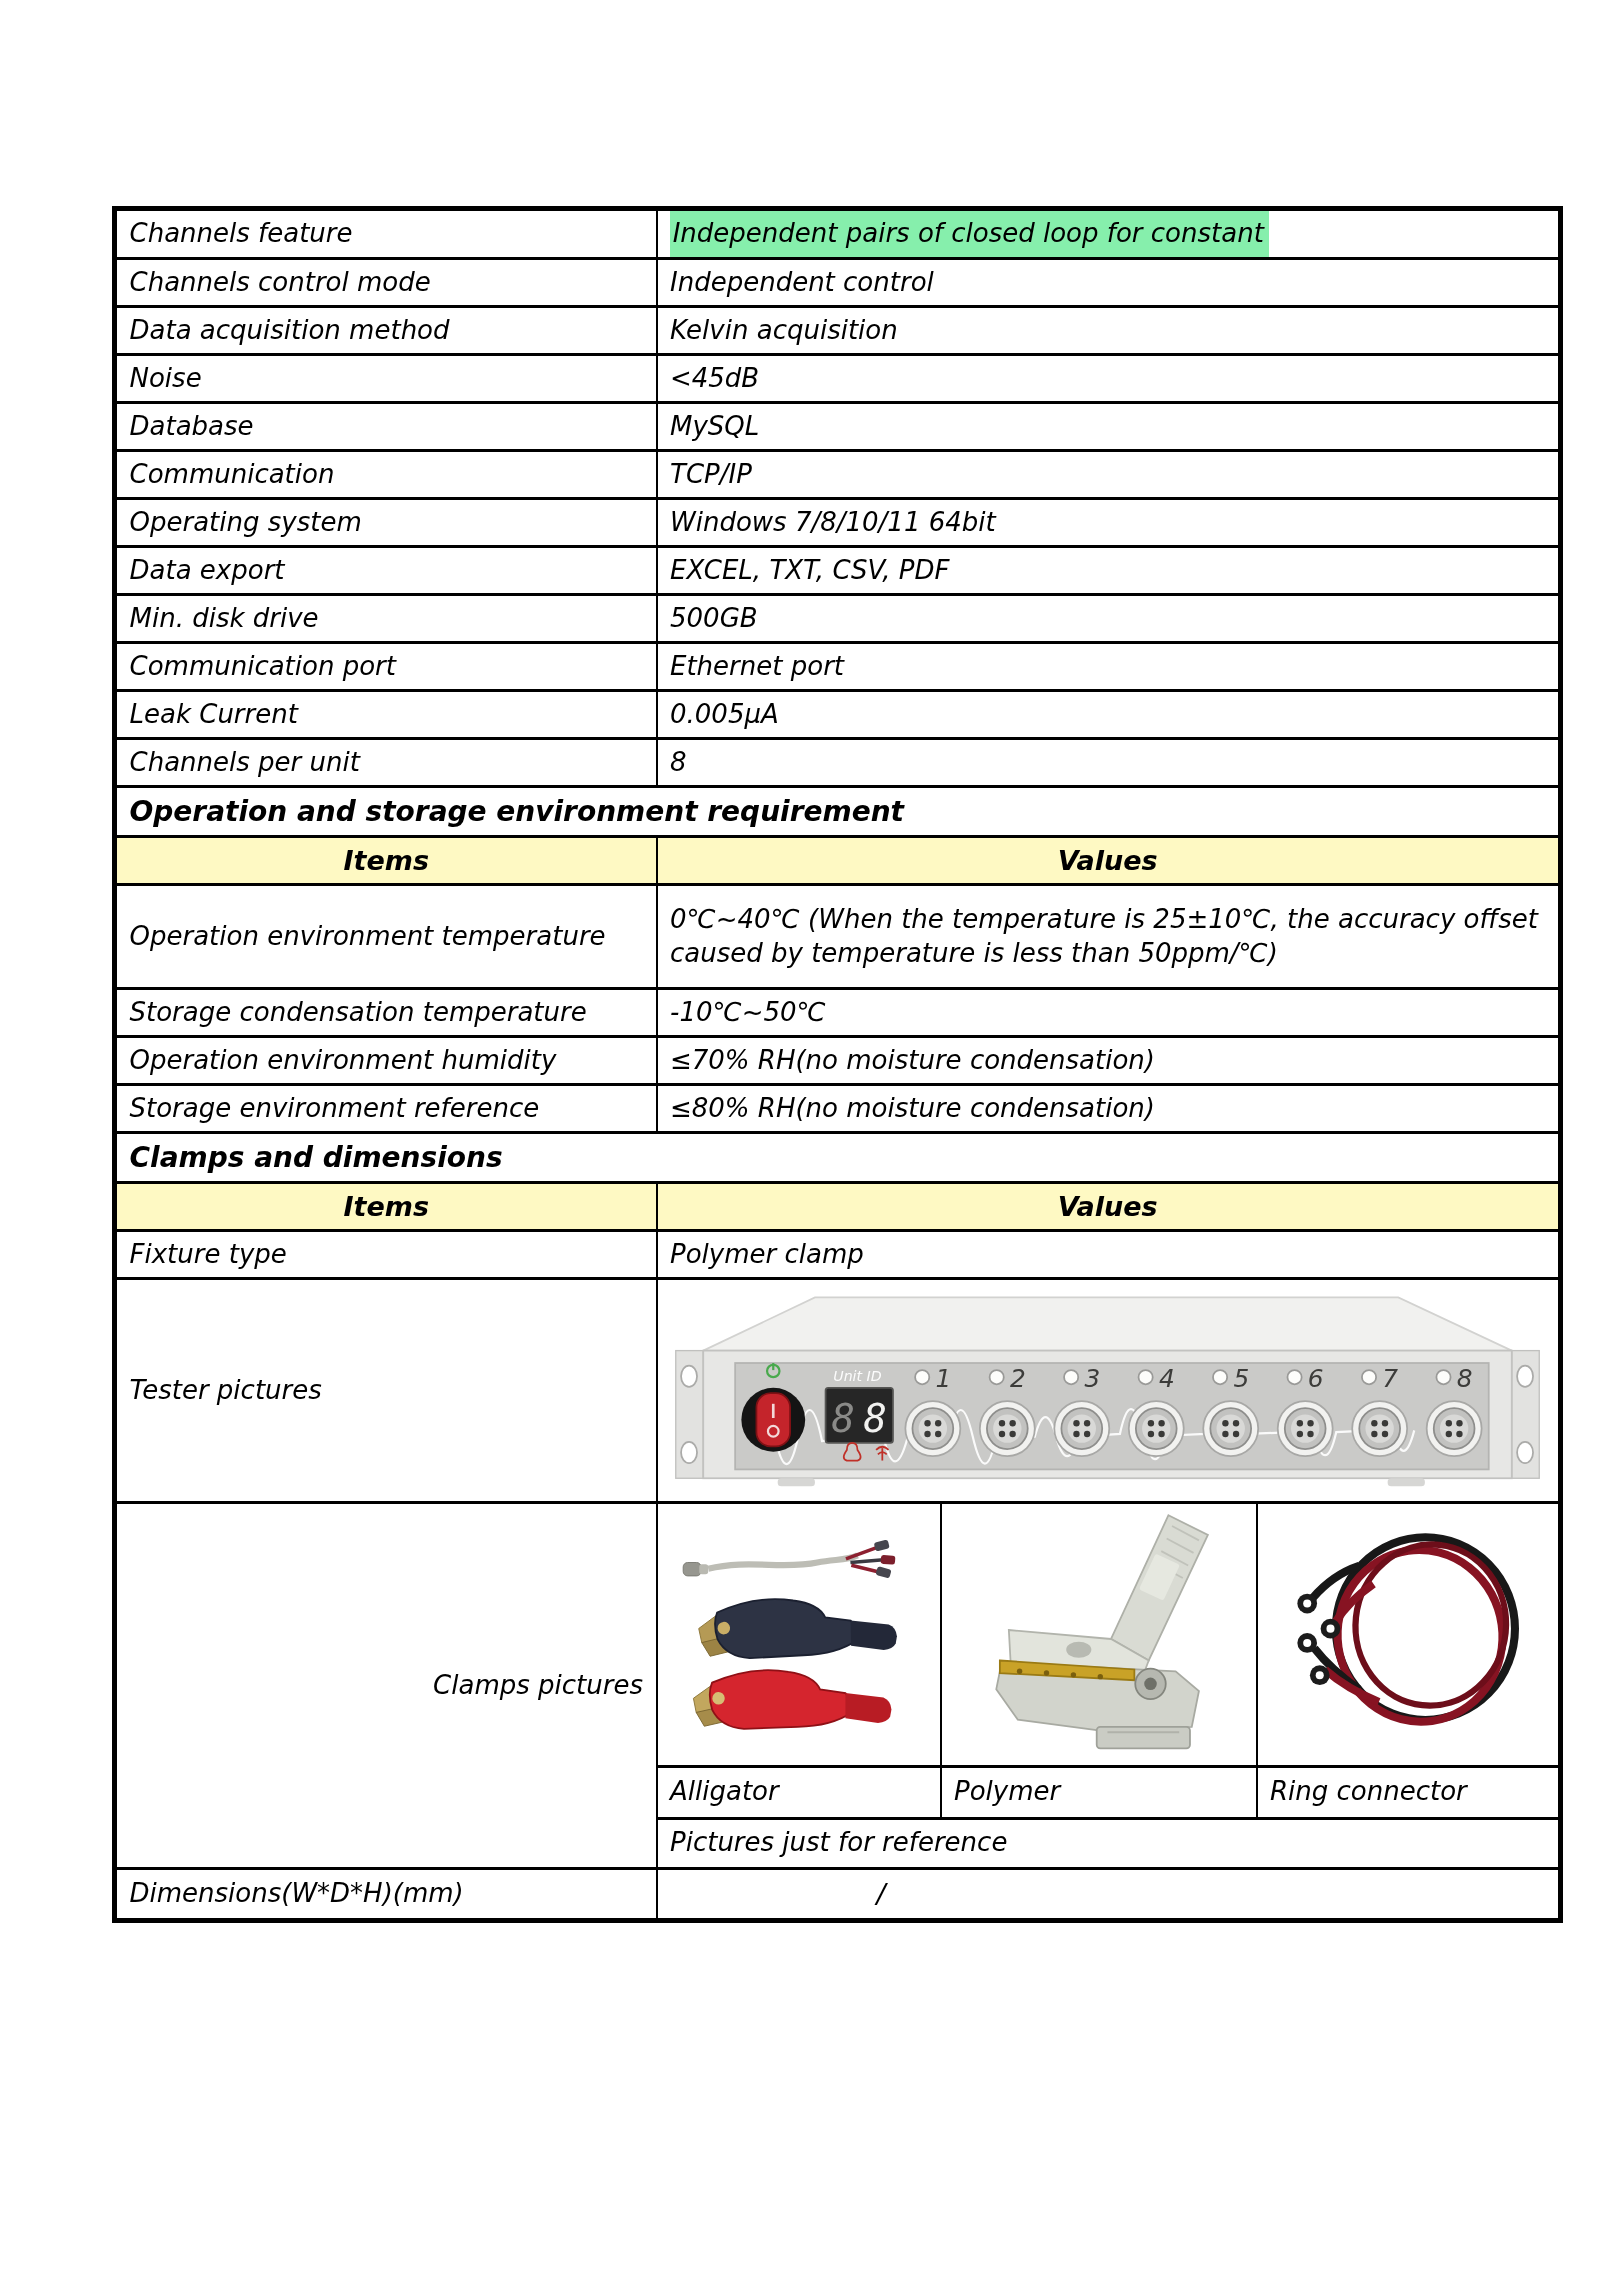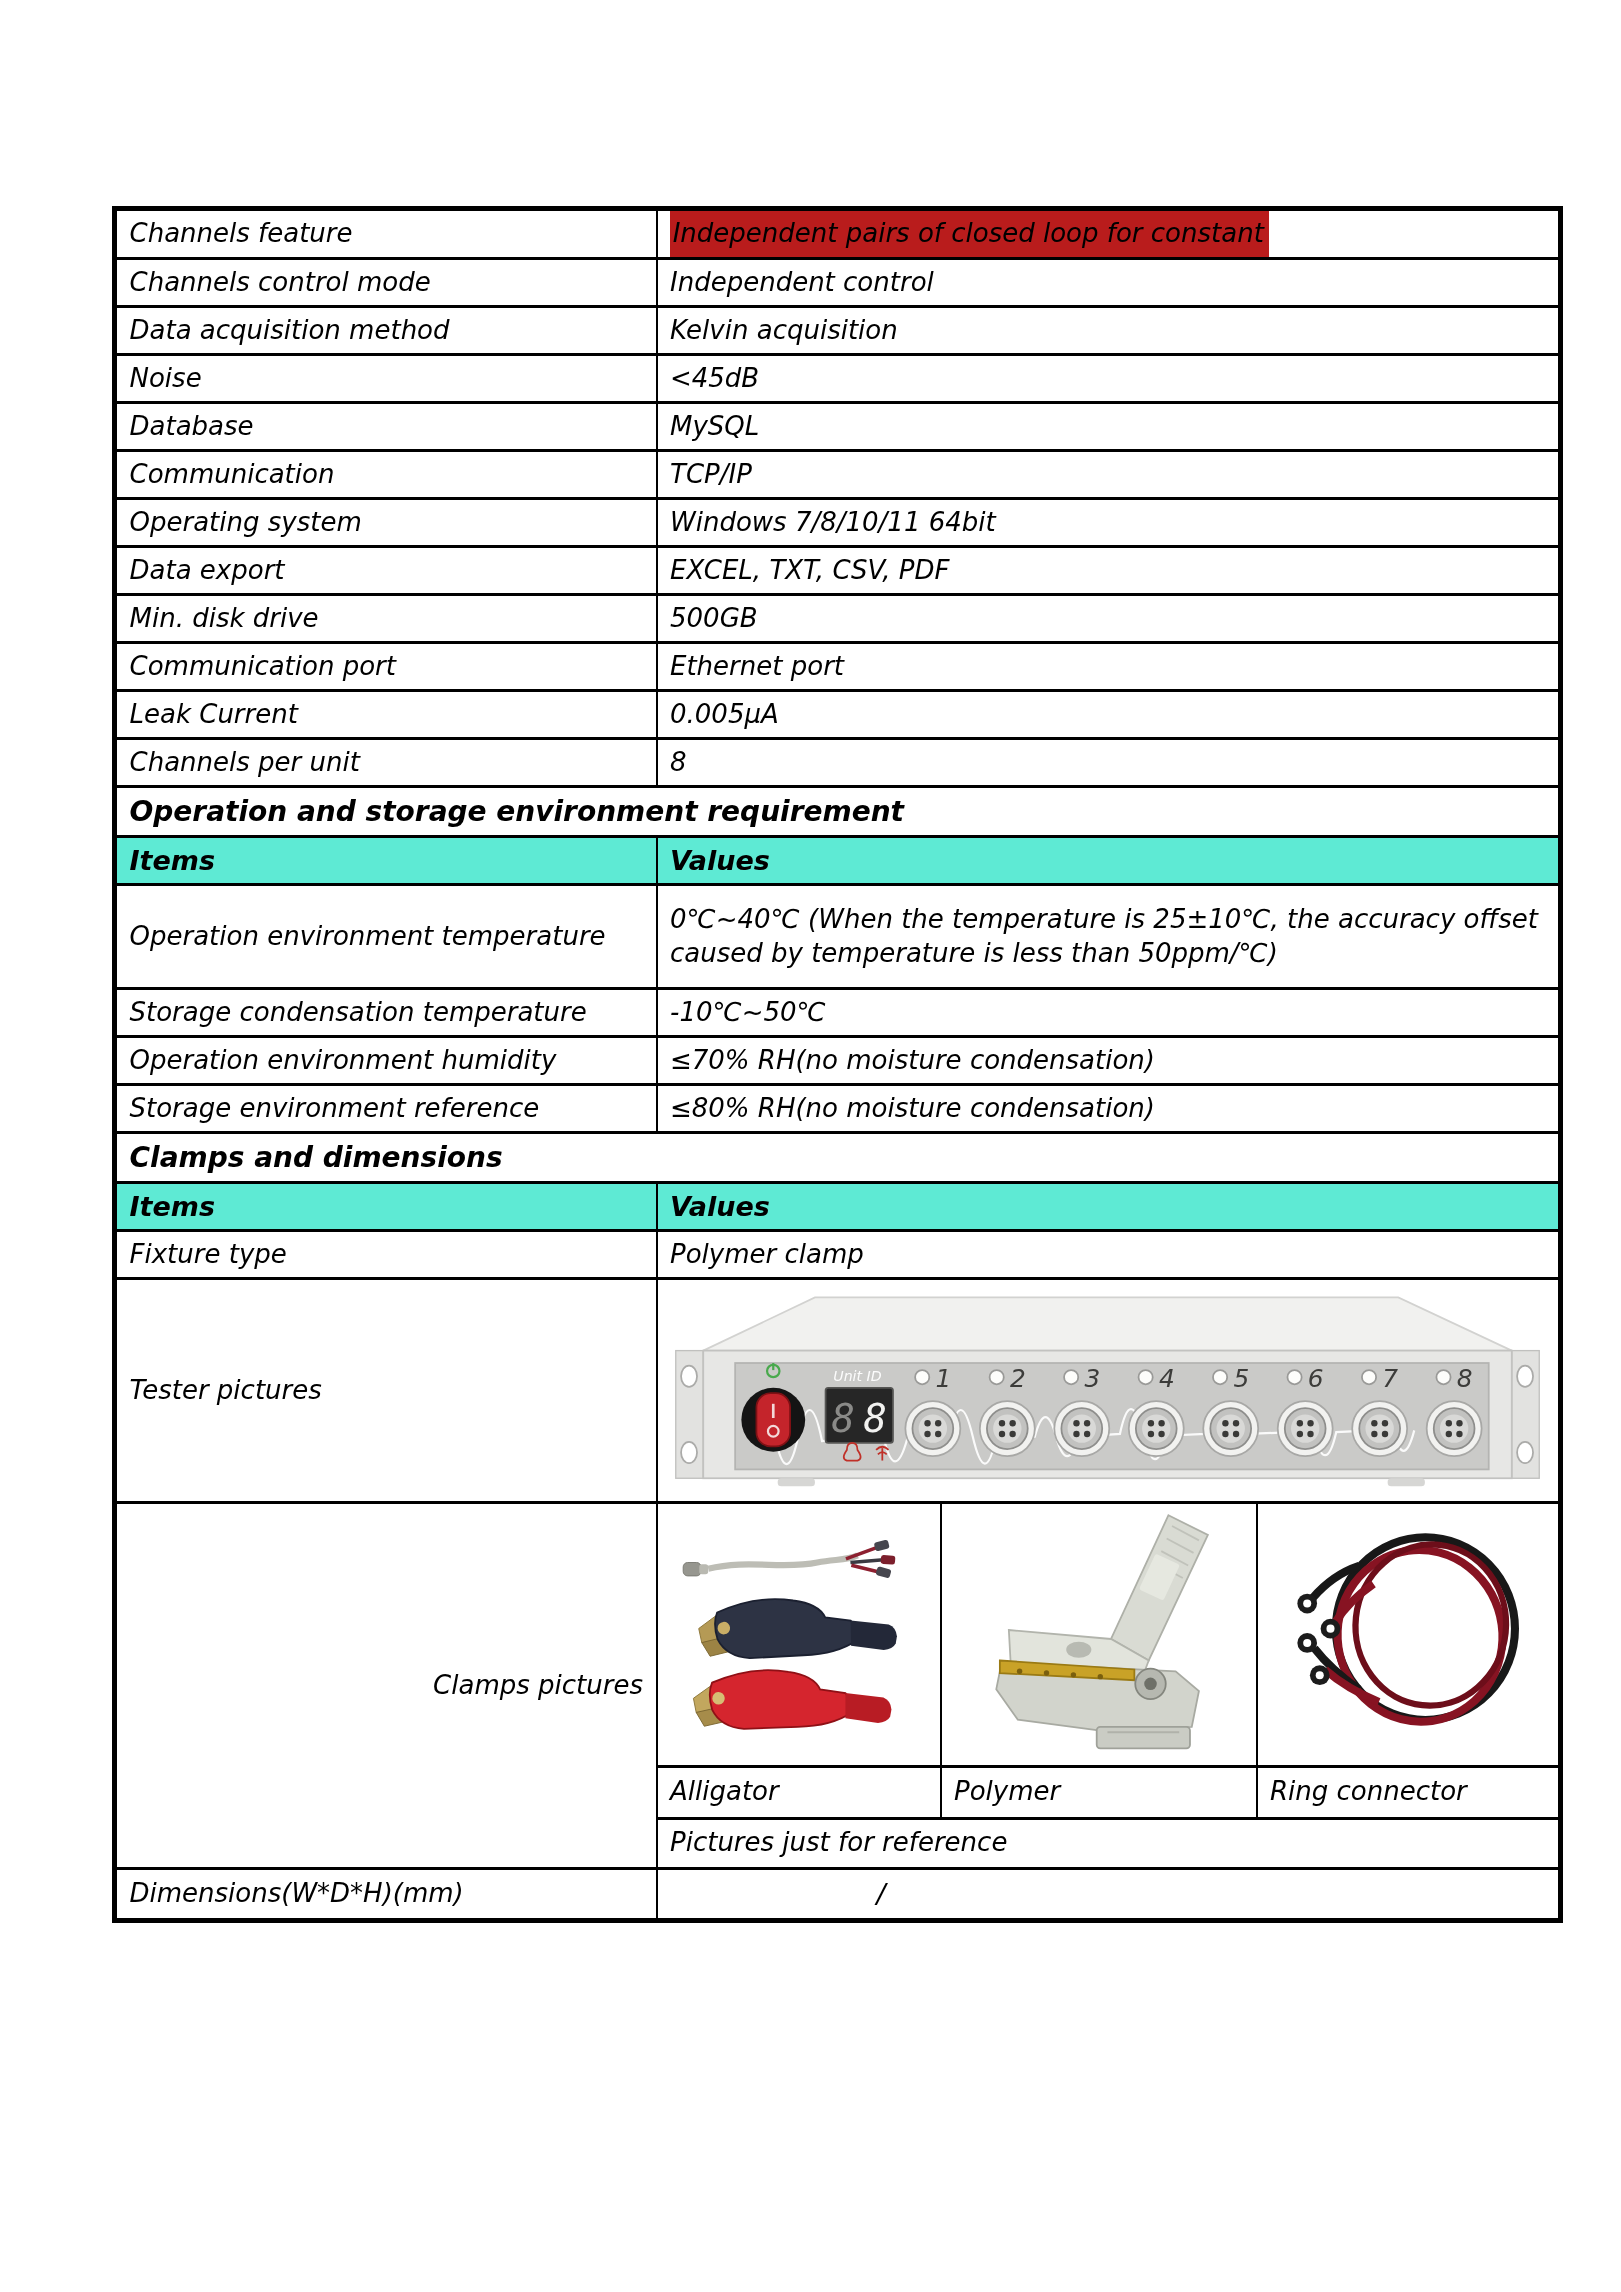--- a/index.html
+++ b/index.html
@@ -21,22 +21,22 @@
     font-size:26px;line-height:1.3;
     overflow:hidden;
   }
   tr.r54{height:48px;}
   tr.r56{height:50px;}
   tr.r58{height:52px;}
   tr.r116{height:104px;}
   tr.r250{height:224px;}
   tr.r290{height:260px;text-align:right;}
   td.section{font-weight:bold;font-size:28px;}
-  td.gray{background:#5eead4;font-weight:bold;font-size:27px;}
-  .hl{background:#b91c1c;display:inline-block;padding:6.3px 5.4px 6.3px 2.7px;}
+  td.gray{background:#fef9c3;font-weight:bold;font-size:27px;text-align:center;}
+  .hl{background:#86efac;display:inline-block;padding:6.3px 5.4px 6.3px 2.7px;}
   td.imgcell{padding:3.6px;text-align:center;vertical-align:middle;}
   td.clamp-label{text-align:left;}
   td.dim-value{padding-left:219px;}
   .imgwrap{display:flex;align-items:center;justify-content:center;width:100%;height:100%;}
   svg{display:block;}
   .slash{font-size:27px;}
 </style>
 </head>
 <body>
 

